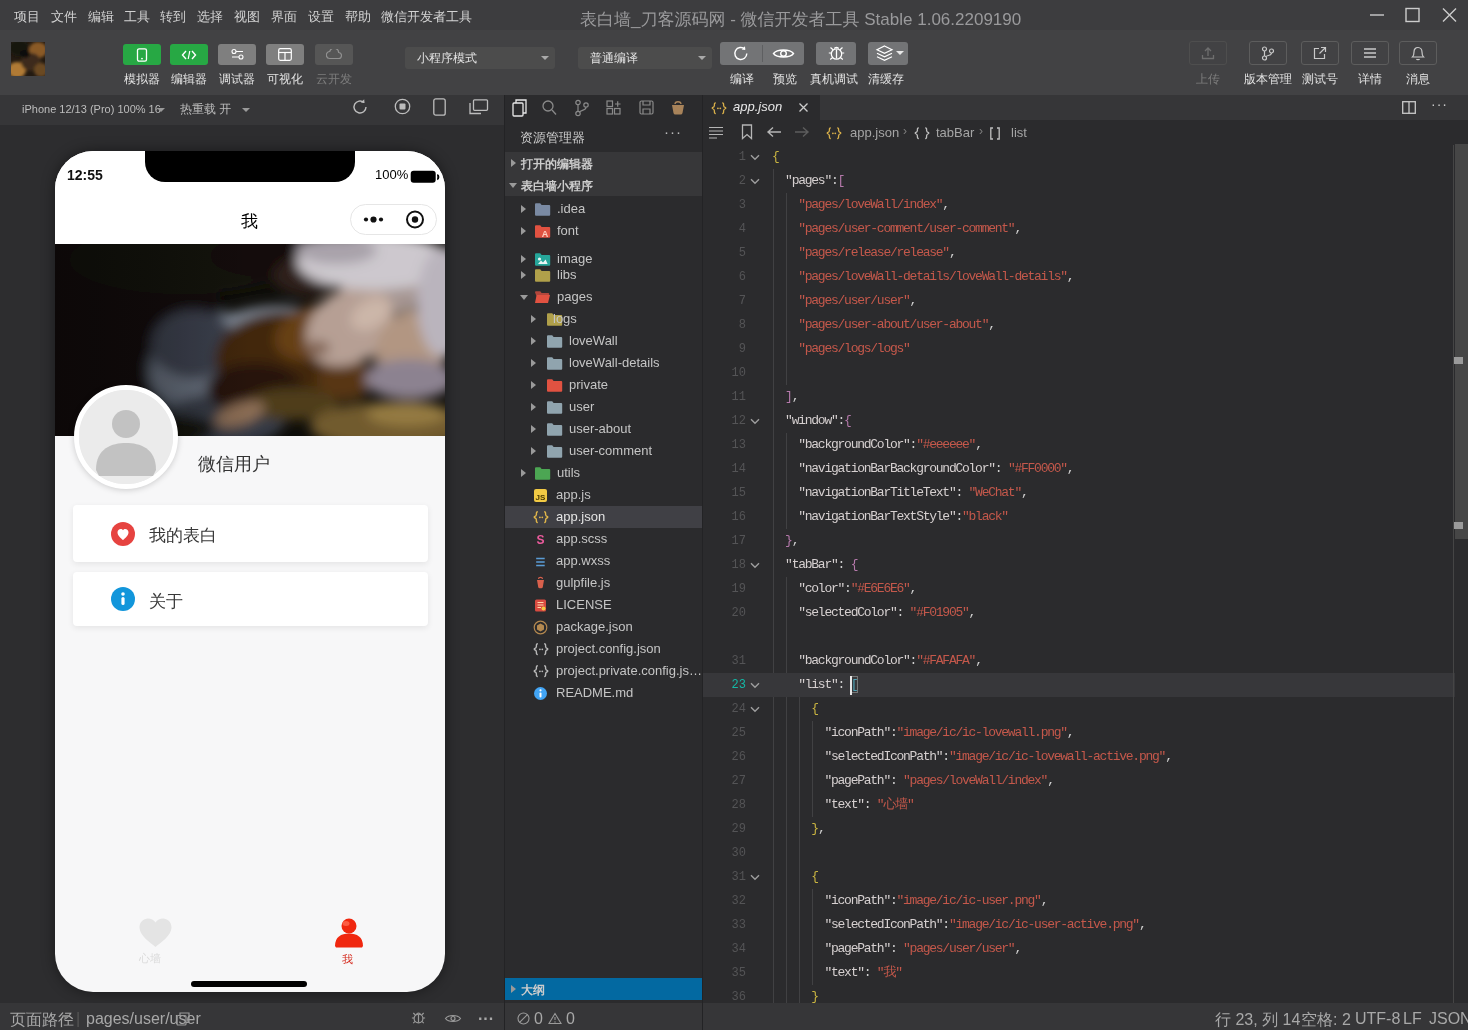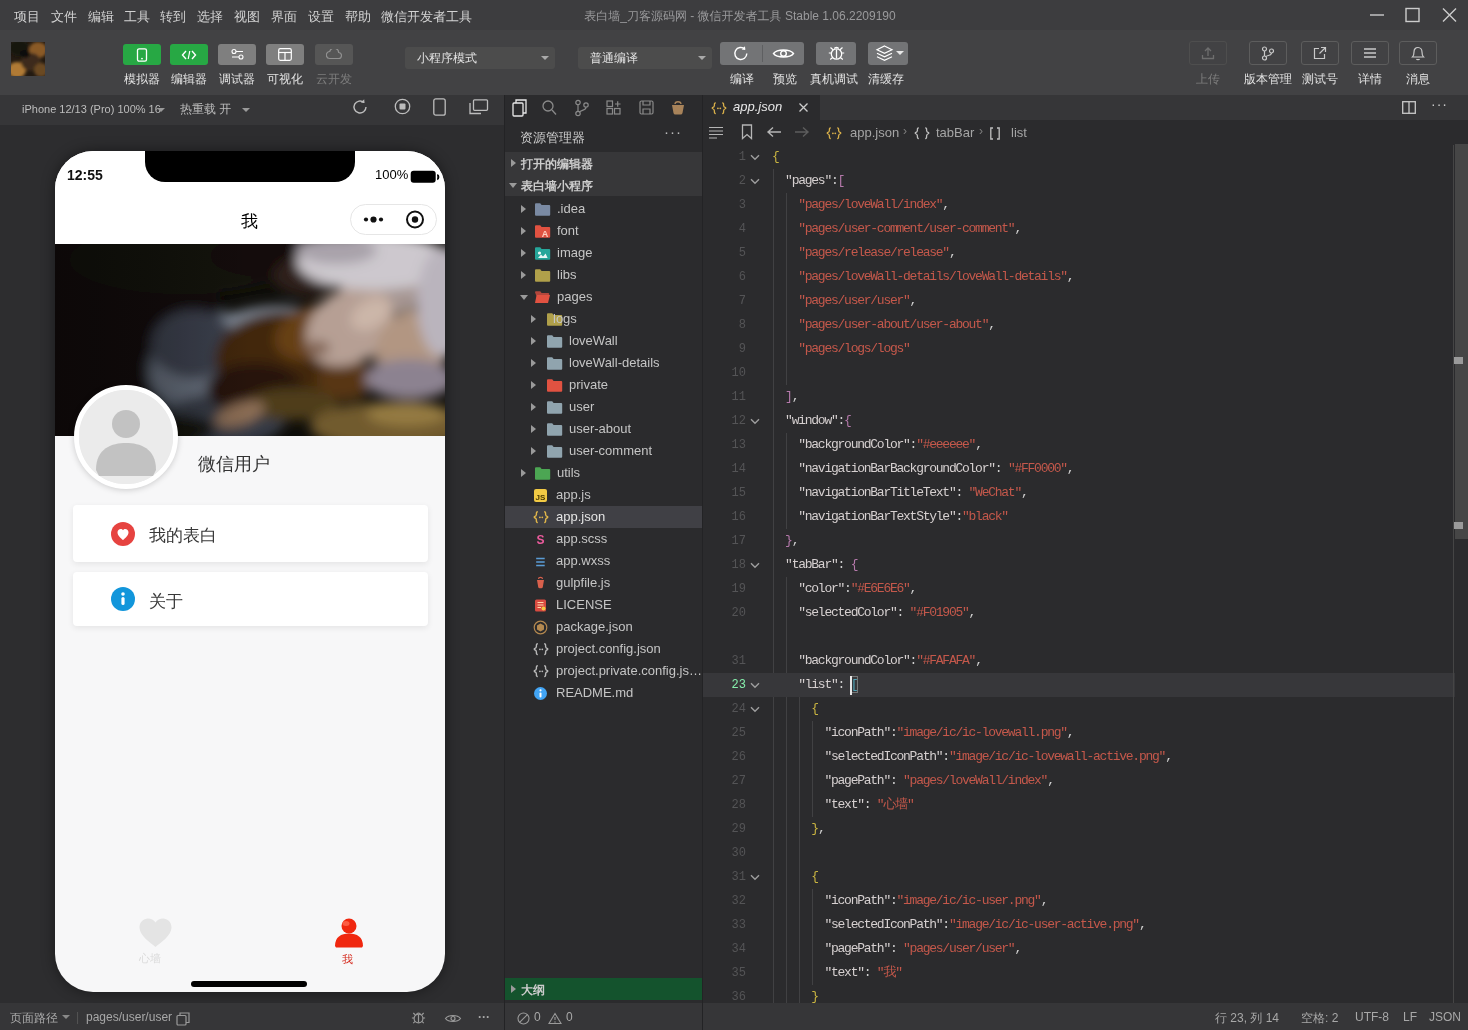--- a/index.html
+++ b/index.html
@@ -3,21 +3,21 @@
 <meta charset="utf-8">
 <style>
 * { margin:0; padding:0; box-sizing:border-box; }
 html,body { width:1468px; height:1030px; overflow:hidden; background:#2d2d2f; }
 body { font-family:"Liberation Sans", sans-serif; }
 #app { position:relative; width:1468px; height:1030px; }
 .abs { position:absolute; }
 
 #titlebar { position:absolute; left:0; top:0; width:1468px; height:30px; background:#3d3d3f; }
 .menuitem { position:absolute; top:8px; font-size:13px; color:#d2d2d2; white-space:nowrap; }
-#wintitle { position:absolute; top:8px; left:580px; width:320px; text-align:center; font-size:12px; color:#9a9a9c; white-space:nowrap; }
+#wintitle { position:absolute; top:8px; left:580px; width:320px; text-align:center; font-size:17px; color:#9a9a9c; white-space:nowrap; }
 
 #toolbar { position:absolute; left:0; top:30px; width:1468px; height:65px; background:#424244; }
 .tbtn { position:absolute; top:14px; width:38px; height:21px; border-radius:3px; display:flex; align-items:center; justify-content:center; }
 .tlabel { position:absolute; top:41px; font-size:12px; color:#e2e2e2; text-align:center; white-space:nowrap; }
 .dim { color:#7d7d7d !important; }
 .drop { position:absolute; top:17px; height:22px; background:#4c4c4c; border-radius:3px; font-size:12px; color:#e3e3e3; line-height:22px; padding-left:12px; }
 .caret { position:absolute; top:9px; width:0; height:0; border-left:4px solid transparent; border-right:4px solid transparent; border-top:4px solid #a9a9a9; }
 .boxbtn { position:absolute; top:11px; width:38px; height:24px; border:1px solid #5d5d5d; border-radius:3px; display:flex; align-items:center; justify-content:center; }
 
 #simpanel { position:absolute; left:0; top:95px; width:505px; height:908px; background:#2d2d2f; }
@@ -40,21 +40,21 @@
 .ct { position:absolute; left:70px; top:0; }
 .k { color:#d6d0d0; } 
 .v { color:#c4584b; } 
 .p { color:#d0d0d0; } 
 .b1 { color:#c9b441; } 
 .b2 { color:#b579ab; } 
 .b3 { color:#4fa3b5; } 
 .guide { position:absolute; width:1px; background:#414143; }
 
 #statusbar { position:absolute; left:0; top:1003px; width:1468px; height:27px; background:#363638; }
-.sbtext { position:absolute; top:7px; font-size:12px; color:#a8a8a8; white-space:nowrap; }
+.sbtext { position:absolute; top:7px; font-size:16px; color:#a8a8a8; white-space:nowrap; }
 .vdiv { position:absolute; width:1px; background:#232325; }
 .arr-r { position:absolute; width:0; height:0; border-top:4px solid transparent; border-bottom:4px solid transparent; border-left:5px solid #9a9a9a; }
 .arr-d { position:absolute; width:0; height:0; border-left:4px solid transparent; border-right:4px solid transparent; border-top:5px solid #9a9a9a; }
 .trow { position:absolute; left:0; width:197px; height:22px; }
 .trow .txt { position:absolute; top:3px; font-size:13px; color:#c5c5c5; white-space:nowrap; }
 </style>
 </head>
 <body>
 <div id="app">
 
@@ -376,21 +376,21 @@
           <span class="txt" style="left:52px">.idea</span>
         </div>
         <div class="trow" style="top:125px">
           <span class="arr-r" style="left:16px;top:7px"></span>
           <span class="abs" style="left:29px;top:4px"><svg width="17" height="14" viewBox="0 0 17 14">
               <path d="M1 2.2 a1 1 0 0 1 1-1 h4.2 l1.4 1.8 h7.6 a1 1 0 0 1 1 1 v8.8 a1 1 0 0 1 -1 1 h-13.2 a1 1 0 0 1 -1-1 Z" fill="#e15241"></path>
               <text x="11" y="13" font-size="9" font-weight="bold" fill="#ffd0c2" text-anchor="middle" font-family="Liberation Sans">A</text>
             </svg></span>
           <span class="txt" style="left:52px">font</span>
         </div>
-        <div class="trow" style="top:147px">
+        <div class="trow" style="top:153px">
           <span class="arr-r" style="left:16px;top:7px"></span>
           <span class="abs" style="left:29px;top:4px"><svg width="17" height="14" viewBox="0 0 17 14">
               <path d="M1 2.2 a1 1 0 0 1 1-1 h4.2 l1.4 1.8 h7.6 a1 1 0 0 1 1 1 v8.8 a1 1 0 0 1 -1 1 h-13.2 a1 1 0 0 1 -1-1 Z" fill="#26a69a"></path>
               <circle cx="5.5" cy="7" r="1.6" fill="#fff" opacity="0.9"></circle>
               <path d="M4 12 l3-3.4 2 2 2.6-3 2 4.4 Z" fill="#fff" opacity="0.9"></path>
             </svg></span>
           <span class="txt" style="left:52px">image</span>
         </div>
         <div class="trow" style="top:169px">
           <span class="arr-r" style="left:16px;top:7px"></span>
@@ -533,21 +533,21 @@
         </div>
         <div class="trow" style="top:587px">
           <span class="abs" style="left:28px;top:4px"><svg width="15" height="15" viewBox="0 0 15 15">
               <circle cx="7.5" cy="7.5" r="6.5" fill="#42a5f5"></circle>
               <circle cx="7.5" cy="4.3" r="1.1" fill="#fff"></circle>
               <rect x="6.5" y="6.5" width="2" height="5" rx="1" fill="#fff"></rect>
             </svg></span>
           <span class="txt" style="left:51px">README.md</span>
         </div>
       </div>
-    <div class="abs" style="left:0;top:883px;width:197px;height:22px;background:#14532d">
+    <div class="abs" style="left:0;top:883px;width:197px;height:22px;background:#0369a1">
       <span class="arr-r" style="left:6px;top:7px"></span>
       <span class="abs" style="left:16px;top:4px;font-size:12px;font-weight:bold;color:#cccccc">大纲</span>
     </div>
   </div>
 
   <div id="editor">
     <div id="tabstrip">
       <div class="abs" style="left:0;top:0;width:118px;height:25px;background:#2b2b2d"></div>
       <span class="abs" style="left:9px;top:6px"><svg width="16" height="13" viewBox="0 0 16 13">
             <path d="M4.8 0.8 C3.2 0.8 3.4 2.2 3.4 3.4 C3.4 4.9 2 5.5 1.4 5.7 V6.5 C2 6.7 3.4 7.3 3.4 8.8 C3.4 10 3.2 11.6 4.8 11.6" fill="none" stroke="#d9b04a" stroke-width="1.3"></path>
@@ -627,21 +627,21 @@
         <div class="cl" style="top:312px"><span class="ln">14</span><span class="ct"><span class="p">    </span><span class="k">"navigationBarBackgroundColor"</span><span class="p">: </span><span class="v">"#FF0000"</span><span class="p">,</span></span></div>
         <div class="cl" style="top:336px"><span class="ln">15</span><span class="ct"><span class="p">    </span><span class="k">"navigationBarTitleText"</span><span class="p">: </span><span class="v">"WeChat"</span><span class="p">,</span></span></div>
         <div class="cl" style="top:360px"><span class="ln">16</span><span class="ct"><span class="p">    </span><span class="k">"navigationBarTextStyle"</span><span class="p">:</span><span class="v">"black"</span></span></div>
         <div class="cl" style="top:384px"><span class="ln">17</span><span class="ct"><span class="p">  </span><span class="b2">}</span><span class="p">,</span></span></div>
         <div class="cl" style="top:408px"><span class="ln">18</span><span class="fold"><svg width="10" height="7" viewBox="0 0 10 7" style="margin-top:9px">
               <path d="M1 1.2 L5 5.2 L9 1.2" stroke="#9e9e9e" stroke-width="1.4" fill="none"></path>
             </svg></span><span class="ct"><span class="p">  </span><span class="k">"tabBar"</span><span class="p">: </span><span class="b2">{</span></span></div>
         <div class="cl" style="top:432px"><span class="ln">19</span><span class="ct"><span class="p">    </span><span class="k">"color"</span><span class="p">:</span><span class="v">"#E6E6E6"</span><span class="p">,</span></span></div>
         <div class="cl" style="top:456px"><span class="ln">20</span><span class="ct"><span class="p">    </span><span class="k">"selectedColor"</span><span class="p">: </span><span class="v">"#F01905"</span><span class="p">,</span></span></div>
         <div class="cl" style="top:504px"><span class="ln">31</span><span class="ct"><span class="p">    </span><span class="k">"backgroundColor"</span><span class="p">:</span><span class="v">"#FAFAFA"</span><span class="p">,</span></span></div>
-        <div class="cl" style="top:528px;background:#37373a"><span class="ln" style="color:#86efac">23</span><span class="fold"><svg width="10" height="7" viewBox="0 0 10 7" style="margin-top:9px">
+        <div class="cl" style="top:528px;background:#37373a"><span class="ln" style="color:#14b8a6">23</span><span class="fold"><svg width="10" height="7" viewBox="0 0 10 7" style="margin-top:9px">
               <path d="M1 1.2 L5 5.2 L9 1.2" stroke="#9e9e9e" stroke-width="1.4" fill="none"></path>
             </svg></span><span class="ct"><span class="p">    </span><span class="k">"list"</span><span class="p">: </span><span class="b3" style="outline:1px solid #777">[</span></span></div>
         <div class="cl" style="top:552px"><span class="ln">24</span><span class="fold"><svg width="10" height="7" viewBox="0 0 10 7" style="margin-top:9px">
               <path d="M1 1.2 L5 5.2 L9 1.2" stroke="#9e9e9e" stroke-width="1.4" fill="none"></path>
             </svg></span><span class="ct"><span class="p">      </span><span class="b1">{</span></span></div>
         <div class="cl" style="top:576px"><span class="ln">25</span><span class="ct"><span class="p">        </span><span class="k">"iconPath"</span><span class="p">:</span><span class="v">"image/ic/ic-lovewall.png"</span><span class="p">,</span></span></div>
         <div class="cl" style="top:600px"><span class="ln">26</span><span class="ct"><span class="p">        </span><span class="k">"selectedIconPath"</span><span class="p">:</span><span class="v">"image/ic/ic-lovewall-active.png"</span><span class="p">,</span></span></div>
         <div class="cl" style="top:624px"><span class="ln">27</span><span class="ct"><span class="p">        </span><span class="k">"pagePath"</span><span class="p">: </span><span class="v">"pages/loveWall/index"</span><span class="p">,</span></span></div>
         <div class="cl" style="top:648px"><span class="ln">28</span><span class="ct"><span class="p">        </span><span class="k">"text"</span><span class="p">: </span><span class="v">"心墙"</span></span></div>
         <div class="cl" style="top:672px"><span class="ln">29</span><span class="ct"><span class="p">      </span><span class="b1">}</span><span class="p">,</span></span></div>

